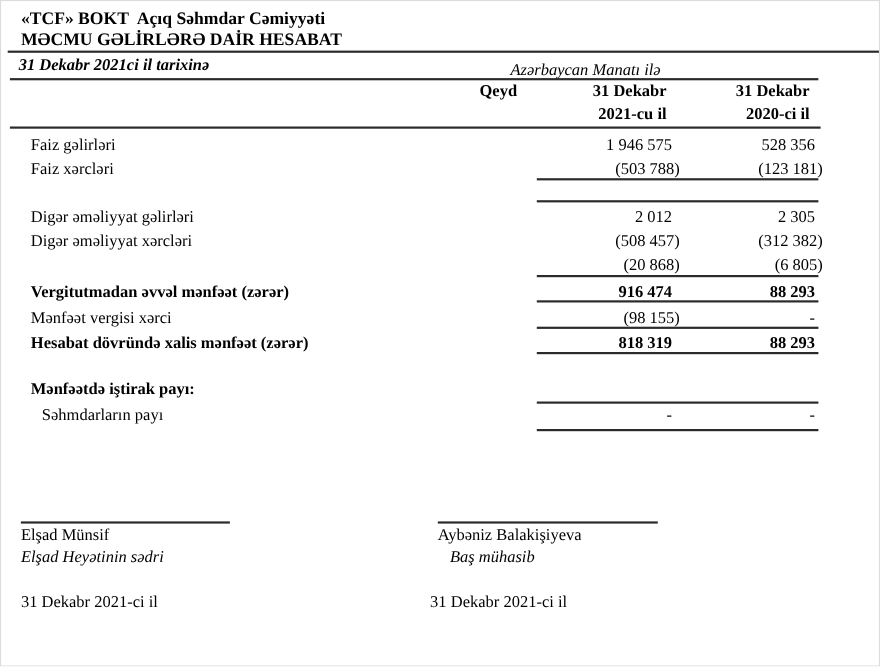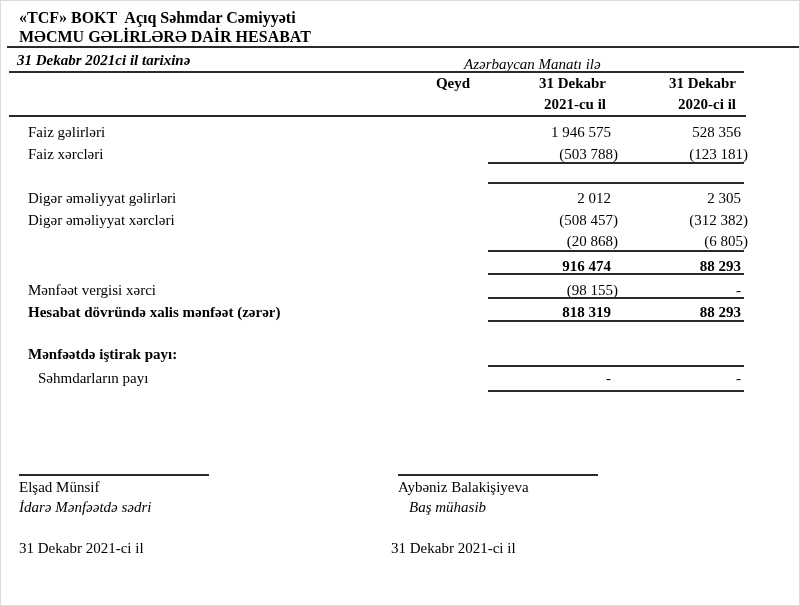--- a/index.html
+++ b/index.html
@@ -79,20 +79,21 @@
     <span class="lbl">Digər əməliyyat xərcləri</span>
     <span class="val c2021 paren">(508 457)</span>
     <span class="val c2020 paren">(312 382)</span>
   </div>
   <div class="row" style="top:230px;">
     <span class="val c2021 paren">(20 868)</span>
     <span class="val c2020 paren">(6 805)</span>
   </div>
   <div class="abs rule" style="left:487px;top:249px;width:256px;"></div>
   <div class="row bold" style="top:255px;">
+    <span class="lbl">Vergitutmadan əvvəl mənfəət (zərər)</span>
     <span class="val c2021">916 474</span>
     <span class="val c2020">88 293</span>
   </div>
   <div class="abs rule" style="left:487px;top:272px;width:256px;"></div>
   <div class="row" style="top:279px;">
     <span class="lbl">Mənfəət vergisi xərci</span>
     <span class="val c2021 paren">(98 155)</span>
     <span class="val c2020">-</span>
   </div>
   <div class="abs rule" style="left:487px;top:296px;width:256px;"></div>
@@ -109,21 +110,21 @@
   <div class="abs rule" style="left:487px;top:364px;width:256px;"></div>
   <div class="row" style="top:367px;">
     <span class="lbl indent">Səhmdarların payı</span>
     <span class="val c2021">-</span>
     <span class="val c2020">-</span>
   </div>
   <div class="abs rule" style="left:487px;top:389px;width:256px;"></div>
 
   <div class="abs sigline" style="left:18px;top:473px;width:190px;"></div>
   <div class="abs sig-name" style="left:18px;top:477px;">Elşad Münsif</div>
-  <div class="abs sig-title" style="left:18px;top:497px;">İdarə Mənfəətdə sədri</div>
+  <div class="abs sig-title" style="left:18px;top:497px;">Elşad Heyətinin sədri</div>
   <div class="abs sig-date" style="left:18px;top:538px;">31 Dekabr 2021-ci il</div>
 
   <div class="abs sigline" style="left:397px;top:473px;width:200px;"></div>
   <div class="abs sig-name" style="left:397px;top:477px;">Aybəniz Balakişiyeva</div>
   <div class="abs sig-title" style="left:408px;top:497px;">Baş mühasib</div>
   <div class="abs sig-date" style="left:390px;top:538px;">31 Dekabr 2021-ci il</div>
 
 </div>
 
 </body></html>

